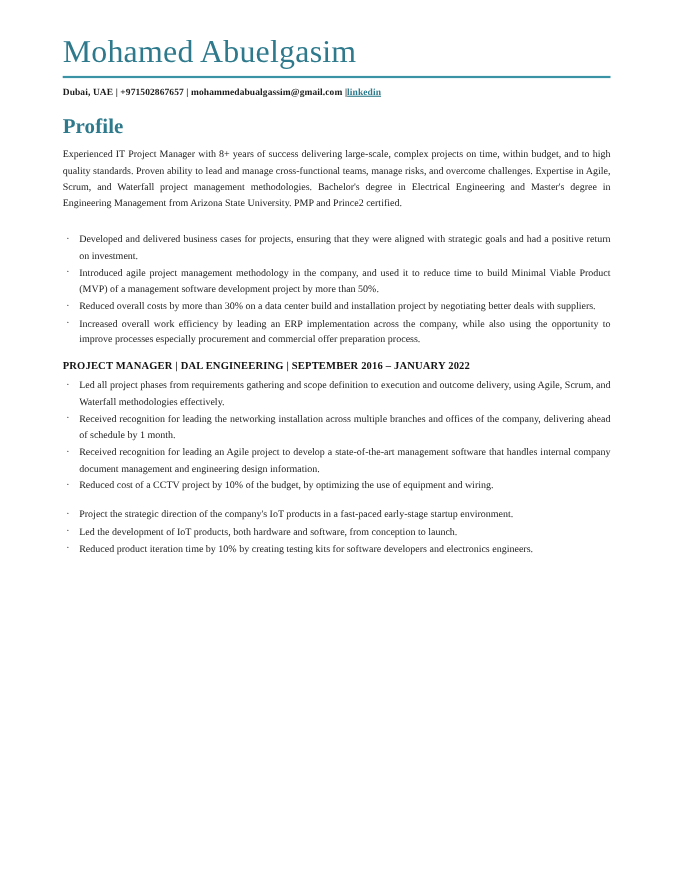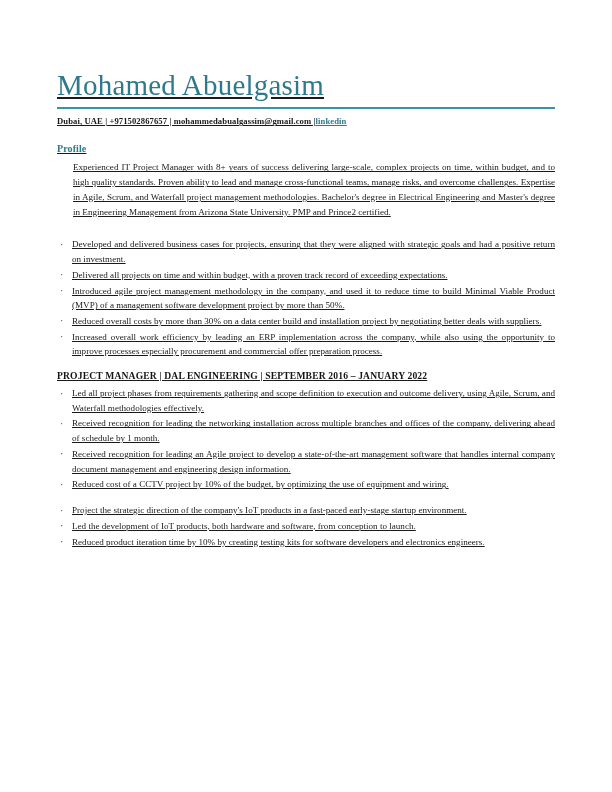--- a/index.html
+++ b/index.html
@@ -11,24 +11,23 @@
     width: 612px;
     height: 792px;
     font-family: "Liberation Serif", "DejaVu Serif", serif;
     color: #1a1a1a;
     -webkit-font-smoothing: antialiased;
   }
   .page {
     width: 612px;
     height: 792px;
     box-sizing: border-box;
-    padding: 70px 57px 0 57px;
+    padding: 32px 57px 0 57px;
     position: relative;
     background: #ffffff;
-    text-decoration: underline;
   }
   .name {
     font-size: 29px;
     font-weight: normal;
     color: #2E7A8C;
     letter-spacing: 0.2px;
     line-height: 1.08;
     margin: 0 0 6px 0;
   }
   .name-rule {
@@ -43,32 +42,32 @@
     color: #1a1a1a;
     letter-spacing: 0.1px;
     margin: 0 0 16px 0;
     line-height: 1.3;
   }
   .contact a {
     color: #2E7A8C;
     text-decoration: underline;
   }
   .section-heading {
-    font-size: 10px;
+    font-size: 19px;
     font-weight: bold;
     color: #2E7A8C;
     margin: 0 0 5px 0;
     line-height: 1.2;
     letter-spacing: 0.1px;
   }
   .profile-text {
     font-size: 9.1px;
     line-height: 1.62;
     text-align: justify;
-    margin: 0 0 18px 16px;
+    margin: 0 0 18px 0;
     color: #1a1a1a;
   }
   .experience-section {
     margin-top: 2px;
   }
   .job {
     margin-bottom: 11px;
   }
   .job-title {
     font-size: 9.6px;
@@ -116,21 +115,20 @@
   </div>
 
   <h2 class="section-heading">Profile</h2>
   <p class="profile-text">Experienced IT Project Manager with 8+ years of success delivering large-scale, complex projects on time, within budget, and to high quality standards. Proven ability to lead and manage cross-functional teams, manage risks, and overcome challenges. Expertise in Agile, Scrum, and Waterfall project management methodologies. Bachelor's degree in Electrical Engineering and Master's degree in Engineering Management from Arizona State University. PMP and Prince2 certified.</p>
 
   <div class="experience-section">
 
     <div class="job">
       <ul class="bullets">
         <li>Developed and delivered business cases for projects, ensuring that they were aligned with strategic goals and had a positive return on investment.</li>
-        <li>Delivered all projects on time and within budget, with a proven track record of exceeding expectations.</li>
         <li>Introduced agile project management methodology in the company, and used it to reduce time to build Minimal Viable Product (MVP) of a management software development project by more than 50%.</li>
         <li>Reduced overall costs by more than 30% on a data center build and installation project by negotiating better deals with suppliers.</li>
         <li>Increased overall work efficiency by leading an ERP implementation across the company, while also using the opportunity to improve processes especially procurement and commercial offer preparation process.</li>
       </ul>
     </div>
 
     <div class="job">
       <div class="job-title">PROJECT MANAGER | DAL ENGINEERING | SEPTEMBER 2016 – JANUARY 2022</div>
       <ul class="bullets">
         <li>Led all project phases from requirements gathering and scope definition to execution and outcome delivery, using Agile, Scrum, and Waterfall methodologies effectively.</li>

